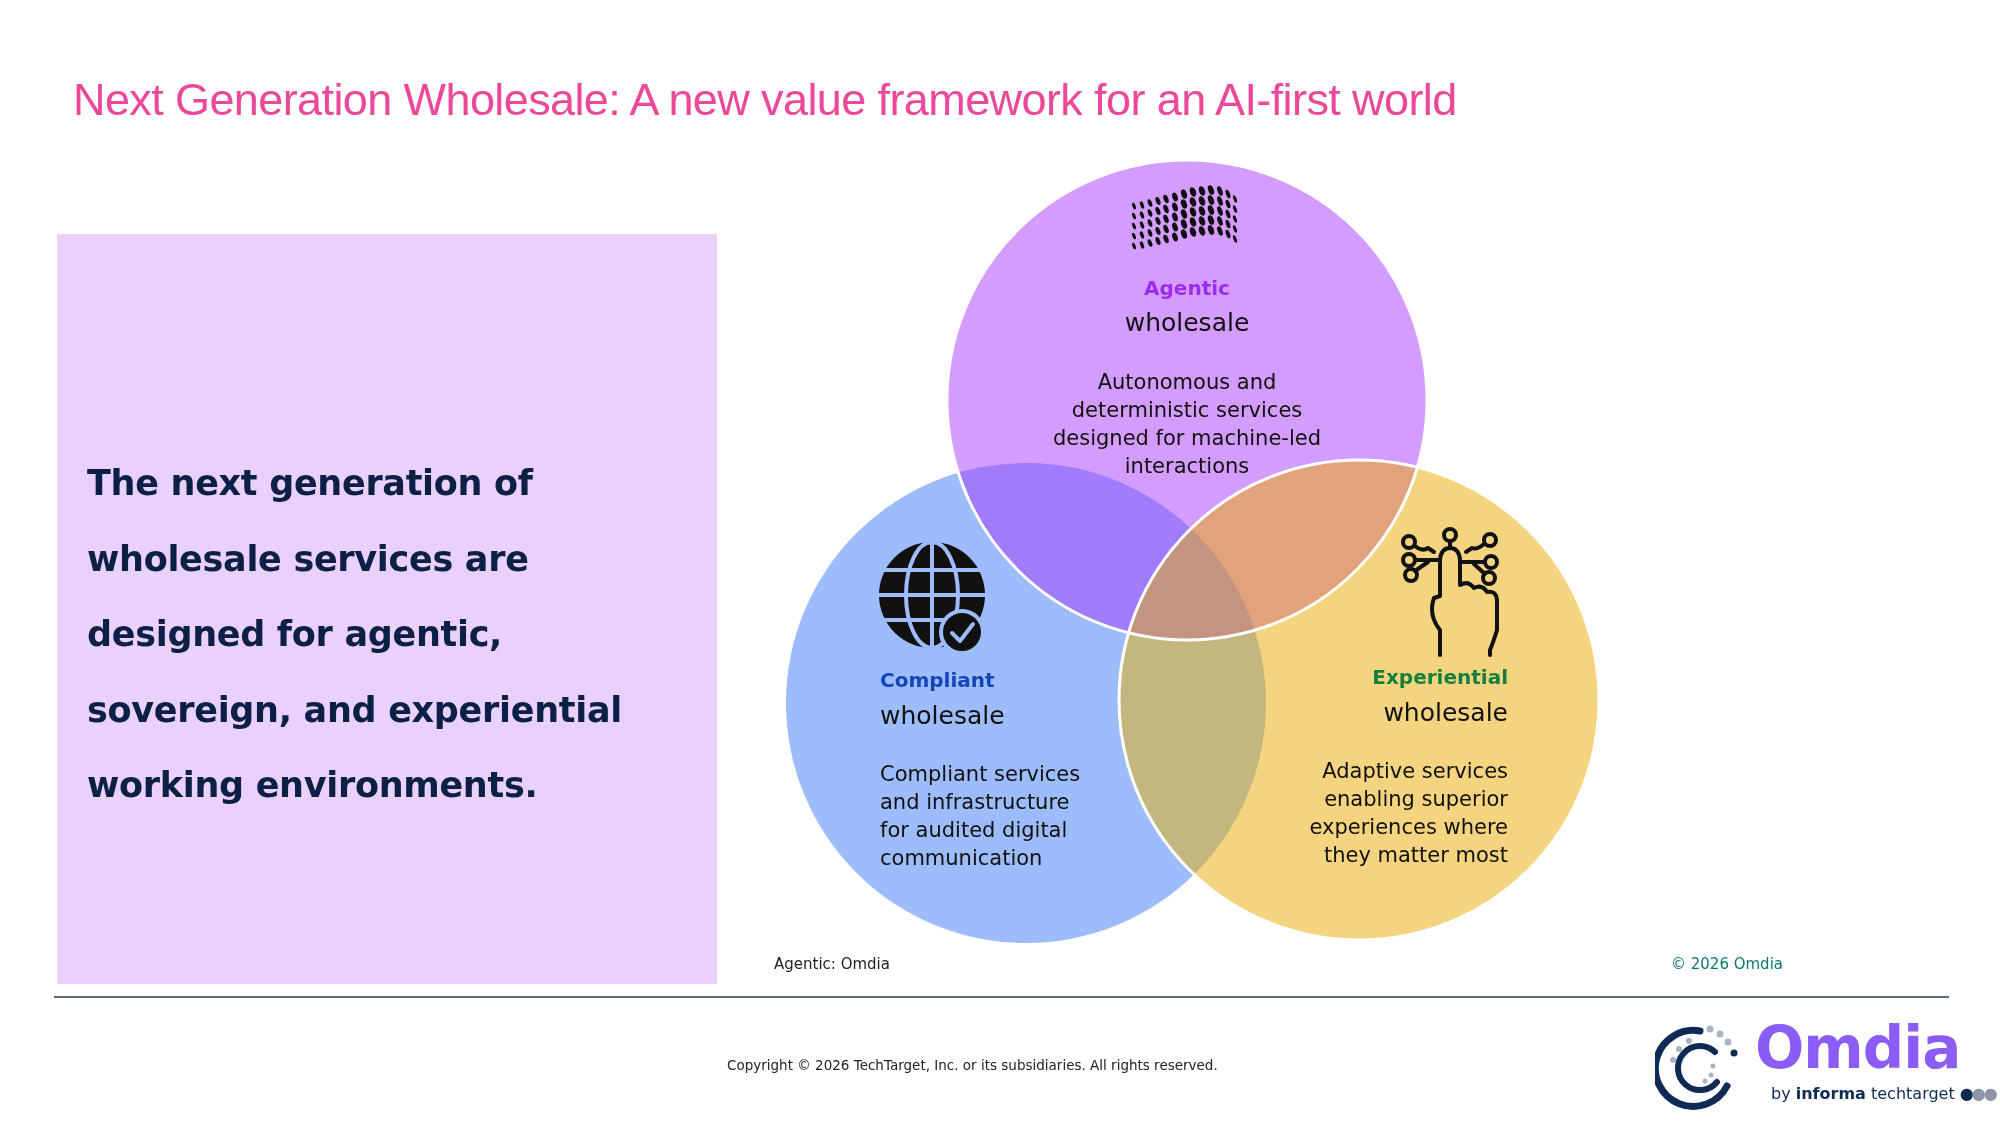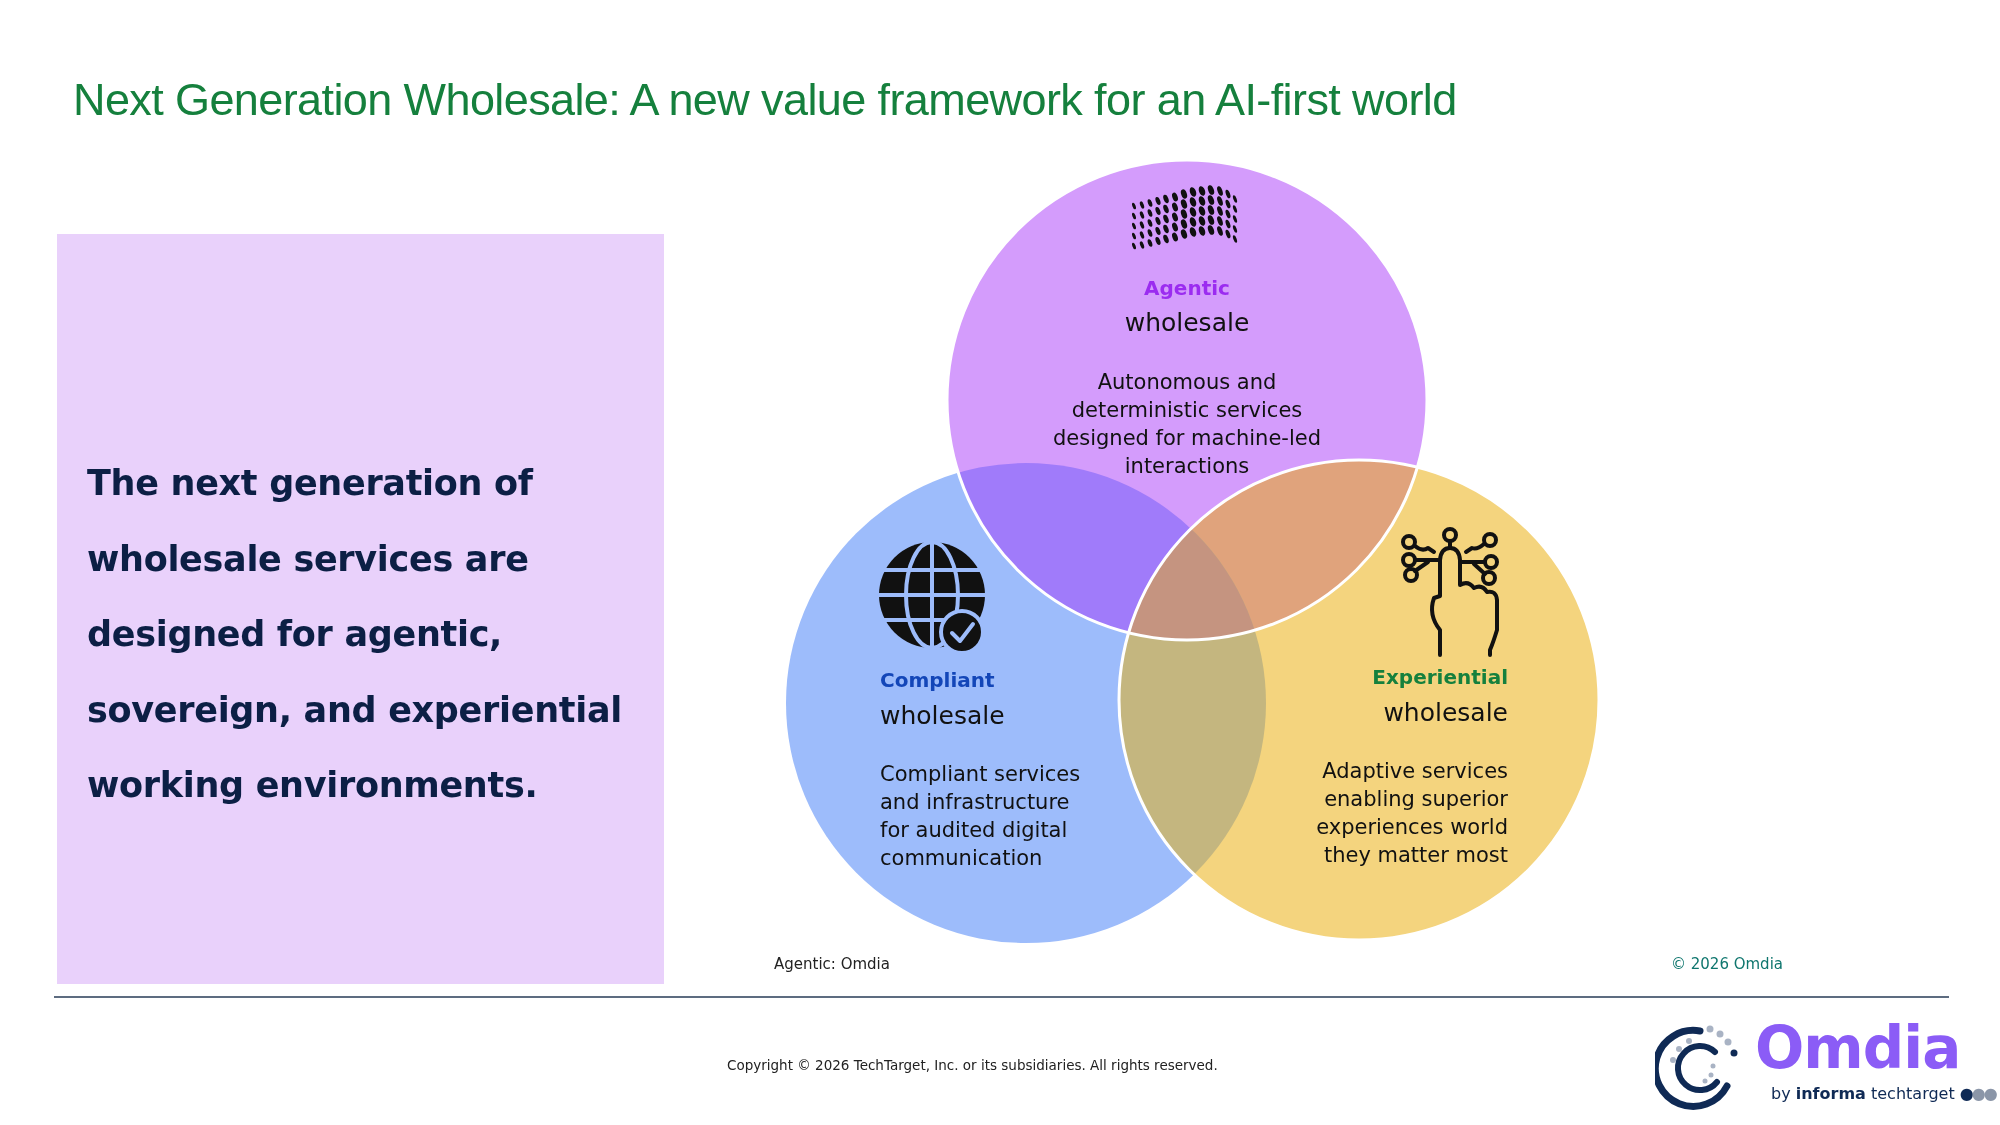--- a/index.html
+++ b/index.html
@@ -1,18 +1,18 @@
 <!DOCTYPE html>
 <html><head>
 <meta charset="utf-8">
 <style>
   html, body { margin:0; padding:0; background:#ffffff; }
   body { width:2000px; height:1125px; position:relative; overflow:hidden; font-family:"Liberation Sans", sans-serif; color:#000; }
-  .title { position:absolute; left:73px; top:74px; font-size:45px; letter-spacing:-0.6px; white-space:nowrap; color:#15803d; font-family:"Liberation Sans", sans-serif; }
-  .panel { position:absolute; left:57px; top:234px; width:607px; height:750px; background:#e9d1fb; }
+  .title { position:absolute; left:73px; top:74px; font-size:45px; letter-spacing:-0.6px; white-space:nowrap; color:#ec4899; font-family:"Liberation Sans", sans-serif; }
+  .panel { position:absolute; left:57px; top:234px; width:660px; height:750px; background:#e9d1fb; }
   .panel-text { position:absolute; left:30px; top:212px; width:560px; font-family:"DejaVu Sans", sans-serif; font-weight:bold; font-size:35px; line-height:75.5px; color:#0c1f45; letter-spacing:-0.3px; }
   .venn { position:absolute; left:0; top:0; width:2000px; height:1125px; }
   .lbl { position:absolute; font-family:"DejaVu Sans", sans-serif; white-space:nowrap; }
   .head { font-weight:bold; font-size:20px; }
   .sub { font-size:25px; color:#111; }
   .desc { font-size:21px; line-height:28px; color:#111; }
   .center { text-align:center; }
   .right { text-align:right; }
   .source { position:absolute; left:774px; top:955px; font-size:15px; color:#222; font-family:"DejaVu Sans", sans-serif; }
   .copy-omdia { position:absolute; right:217px; top:955px; font-size:15px; color:#0f766e; font-family:"DejaVu Sans", sans-serif; }
@@ -133,21 +133,21 @@
   <div>and infrastructure</div>
   <div>for audited digital</div>
   <div>communication</div>
 </div>
 
 <div class="lbl head right" style="left:1308px; top:665px; width:200px; color:#15803d;">Experiential</div>
 <div class="lbl sub right" style="left:1308px; top:698px; width:200px;">wholesale</div>
 <div class="lbl desc right" style="left:1208px; top:757px; width:300px;">
   <div>Adaptive services</div>
   <div>enabling superior</div>
-  <div>experiences world</div>
+  <div>experiences where</div>
   <div>they matter most</div>
 </div>
 
 <div class="source">Agentic: Omdia</div>
 <div class="copy-omdia">© 2026 Omdia</div>
 <div class="divider"></div>
 <div class="copyright">Copyright © 2026 TechTarget, Inc. or its subsidiaries. All rights reserved.</div>
 
 <div class="logo">
   <svg width="90" height="90" viewBox="0 0 90 90" style="position:absolute;left:0;top:2px;">

